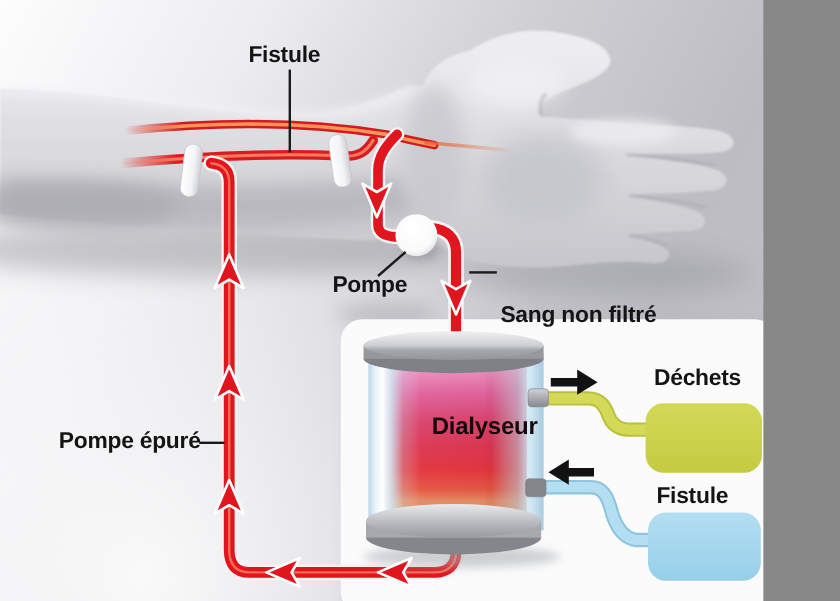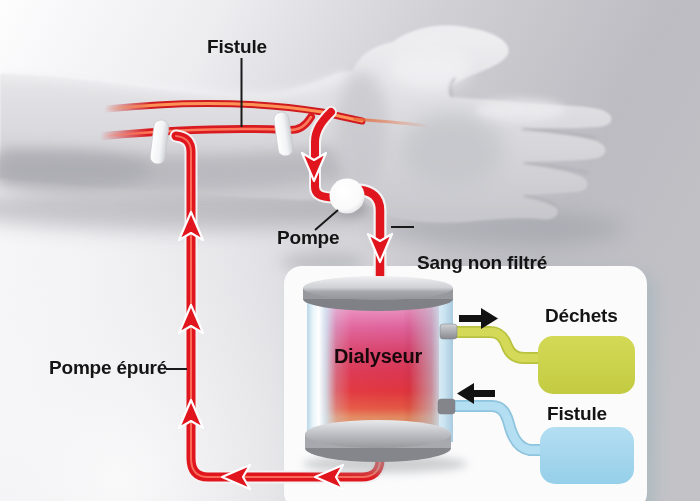--- a/index.html
+++ b/index.html
@@ -1,21 +1,21 @@
 <!DOCTYPE html>
 <html><head>
 <meta charset="utf-8">
 <style>
   html,body{margin:0;padding:0;background:#888;}
-  .stage{position:relative;width:700px;height:501px;overflow:hidden;
+  .stage{position:relative;width:636px;height:501px;overflow:hidden;
          font-family:"Liberation Sans",sans-serif;background:#c9c9ce;}
   .stage svg{position:absolute;left:0;top:0;}
   .lbl{position:absolute;font-weight:700;font-size:19px;color:#141414;
        white-space:nowrap;letter-spacing:-0.2px;line-height:1;}
-  .lbl-dialyseur{font-size:20px;color:#18080c;width:140px;text-align:center;}
+  .lbl-dialyseur{font-size:20px;color:#18080c;width:140px;text-align:right;}
 </style>
 </head>
 <body>
 
 <div class="stage">
 <svg width="700" height="501" viewBox="0 0 700 501">
   <defs>
     <linearGradient id="bgGrad" gradientUnits="userSpaceOnUse" x1="0" y1="0" x2="700" y2="380">
       <stop offset="0" stop-color="#fdfdfe"></stop>
           <stop offset="0.25" stop-color="#ededf0"></stop>

